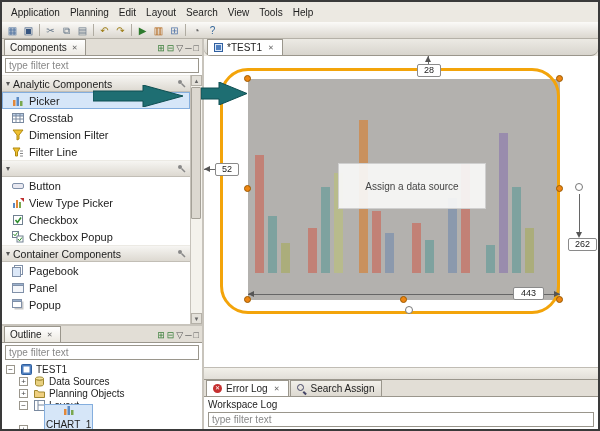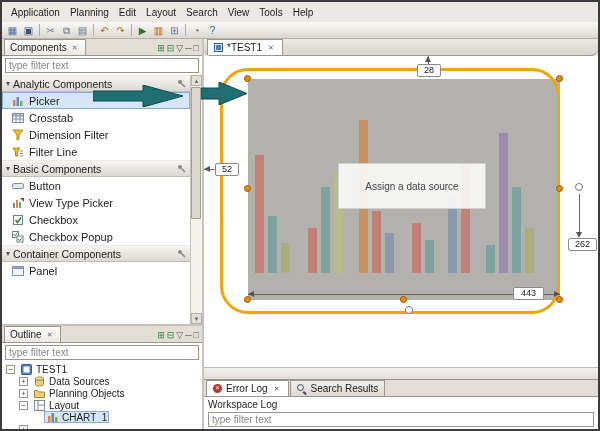--- a/index.html
+++ b/index.html
@@ -36,21 +36,21 @@
 .citem-label{font-size:11px;}
 .scrollbar-v{position:absolute;right:0;top:0;bottom:0;width:12px;background:#f4f2ec;border-left:1px solid #c6c2ba;display:flex;flex-direction:column;align-items:center;}
 .sb-btn{width:11px;height:11px;font-size:6px;line-height:10px;text-align:center;color:#666;background:#e4e1da;border:1px solid #b5b1a8;cursor:pointer;}
 .sb-track{flex:1;width:11px;position:relative;}
 .sb-thumb{position:absolute;left:0;top:1px;width:10px;height:58%;background:#dcd8d0;border:1px solid #a5a198;border-radius:1px;cursor:pointer;}
 .outline-body{flex:1;overflow:hidden;background:#fff;padding-top:1px;}
 .tree-row{height:12px;display:flex;align-items:center;gap:3px;cursor:pointer;white-space:nowrap;}
 .expander{width:9px;height:9px;flex:0 0 9px;border:1px solid #9a968c;background:#fff;font-size:8px;line-height:7px;text-align:center;color:#444;cursor:pointer;}
 .expander-spacer{width:9px;flex:0 0 9px;}
 .tree-inner{display:flex;align-items:center;gap:3px;padding:0 2px;}
-.tree-inner.selected{background:var(--selbg);outline:1px solid #84aede;outline-offset:-1px;}
+.tree-inner.selected{background:var(--selbg);outline:1px solid #84aede;outline-offset:-1px;flex-direction:column;}
 .tree-label{font-size:10px;}
 .rightcol{flex:1;display:flex;flex-direction:column;background:#ece9e2;min-width:0;}
 .editor-tabbar{flex:0 0 17px;display:flex;align-items:center;background:linear-gradient(#eceae4,#d8d5ce);border-bottom:1px solid #9a968c;border-radius:7px;}
 .editor-tab{display:flex;align-items:center;gap:4px;height:16px;padding:0 6px;background:#fff;border:1px solid #9a968c;border-bottom:none;font-size:10px;margin-left:3px;cursor:pointer;}
 .etab-icon{width:9px;height:9px;display:inline-block;background:#4f7fbf;box-shadow:inset 0 0 0 1px #dce8f8;border:1px solid #2f5f9f;}
 .canvas{flex:1;position:relative;background:#fff;overflow:hidden;}
 .chart-widget{position:absolute;left:44px;top:23px;width:312px;height:221px;background:var(--chartbg);overflow:hidden;cursor:move;}
 .bars{position:absolute;left:7px;right:7px;bottom:27px;height:158px;display:flex;align-items:flex-end;gap:4px;}
 .bar{width:9px;flex:0 0 9px;opacity:.85;}
 .bar-gap{flex:0 0 auto;height:1px;}
@@ -195,21 +195,20 @@
                     <polygon points="1,2 8,2 5.5,6 5.5,10 3.5,10 3.5,6" fill="#f0c030" stroke="#b08a10"></polygon>
                     <line x1="8" y1="5" x2="11" y2="5" stroke="#888"></line>
                     <line x1="8" y1="7.5" x2="11" y2="7.5" stroke="#888"></line>
                     <line x1="8" y1="10" x2="11" y2="10" stroke="#888"></line>
                   </svg>
                 </span>
                 <span class="citem-label">Filter Line</span>
               </div>
               <div class="comp-section">
                 <span class="sec-arrow">▾</span>
-                <span class="sec-label">Basic Components</span>
                 <span class="pin">
                   <svg width="9" height="9">
                     <circle cx="3" cy="3" r="2" fill="#888"></circle>
                     <line x1="4.5" y1="4.5" x2="8" y2="8" stroke="#888" stroke-width="1.5"></line>
                   </svg>
                 </span>
               </div>
               <div class="comp-item">
                 <span class="mini-icon">
                   <svg width="12" height="12">
@@ -255,25 +254,44 @@
                 <span class="pin">
                   <svg width="9" height="9">
                     <circle cx="3" cy="3" r="2" fill="#888"></circle>
                     <line x1="4.5" y1="4.5" x2="8" y2="8" stroke="#888" stroke-width="1.5"></line>
                   </svg>
                 </span>
               </div>
               <div class="comp-item">
                 <span class="mini-icon">
                   <svg width="12" height="12">
+                    <rect x="2.5" y="0.5" width="8" height="9" fill="#fff" stroke="#8090a8"></rect>
+                    <rect x="0.5" y="2.5" width="8" height="9" fill="#dce8f8" stroke="#8090a8"></rect>
+                  </svg>
+                </span>
+                <span class="citem-label">Pagebook</span>
+              </div>
+              <div class="comp-item">
+                <span class="mini-icon">
+                  <svg width="12" height="12">
                     <rect x="0.5" y="1.5" width="11" height="9" fill="#f4f6fa" stroke="#8090a8"></rect>
                     <rect x="0.5" y="1.5" width="11" height="2" fill="#9ab0cc" stroke="#8090a8"></rect>
                   </svg>
                 </span>
                 <span class="citem-label">Panel</span>
+              </div>
+              <div class="comp-item">
+                <span class="mini-icon">
+                  <svg width="12" height="12">
+                    <rect x="2.5" y="2.5" width="9" height="8" fill="#c8c8c8"></rect>
+                    <rect x="0.5" y="0.5" width="9" height="8" fill="#fff" stroke="#8090a8"></rect>
+                    <rect x="0.5" y="0.5" width="9" height="2" fill="#9ab0cc" stroke="#8090a8"></rect>
+                  </svg>
+                </span>
+                <span class="citem-label">Popup</span>
               </div>
             </div>
           <div class="scrollbar-v">
             <div class="sb-btn">▲</div>
             <div class="sb-track">
                 <div class="sb-thumb"></div>
               </div>
             <div class="sb-btn">▼</div>
           </div>
         </div>
@@ -439,21 +457,21 @@
 
       <div class="bottom-panel">
         <div class="bottom-tabbar">
             <div class="btab active">
               <span class="btab-icon error-log-icon"></span>
               <span>Error Log</span>
               <span class="tab-close">✕</span>
             </div>
             <div class="btab">
               <span class="btab-icon search-results-icon"></span>
-              <span>Search Results</span>
+              <span>Search Assign</span>
             </div>
           </div>
         <div class="workspace-row">
           <span>Workspace Log</span>
         </div>
         <div class="bottom-filter-row">
           <input class="filter-input" placeholder="type filter text" style="">
         </div>
       </div>
     </div>

